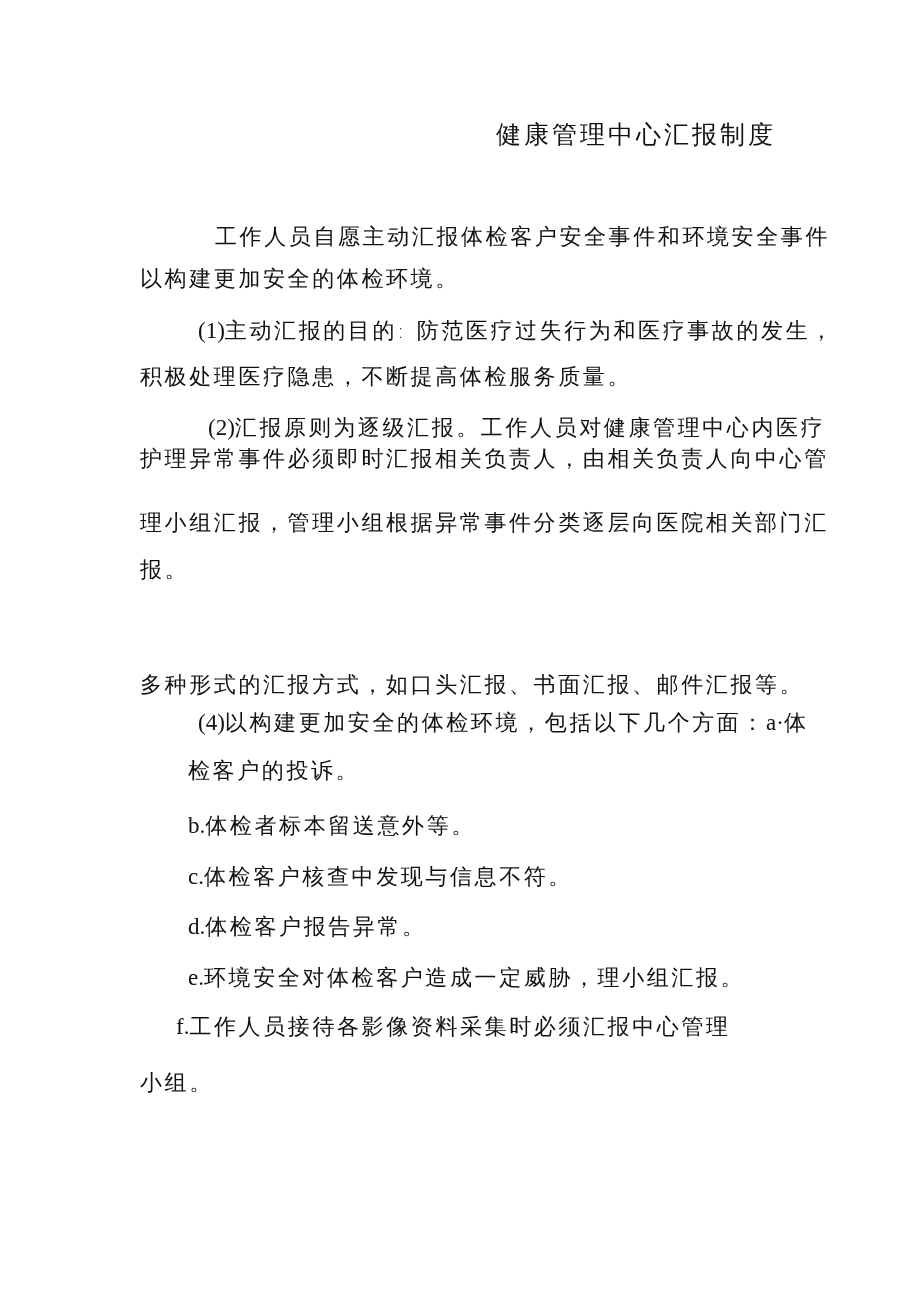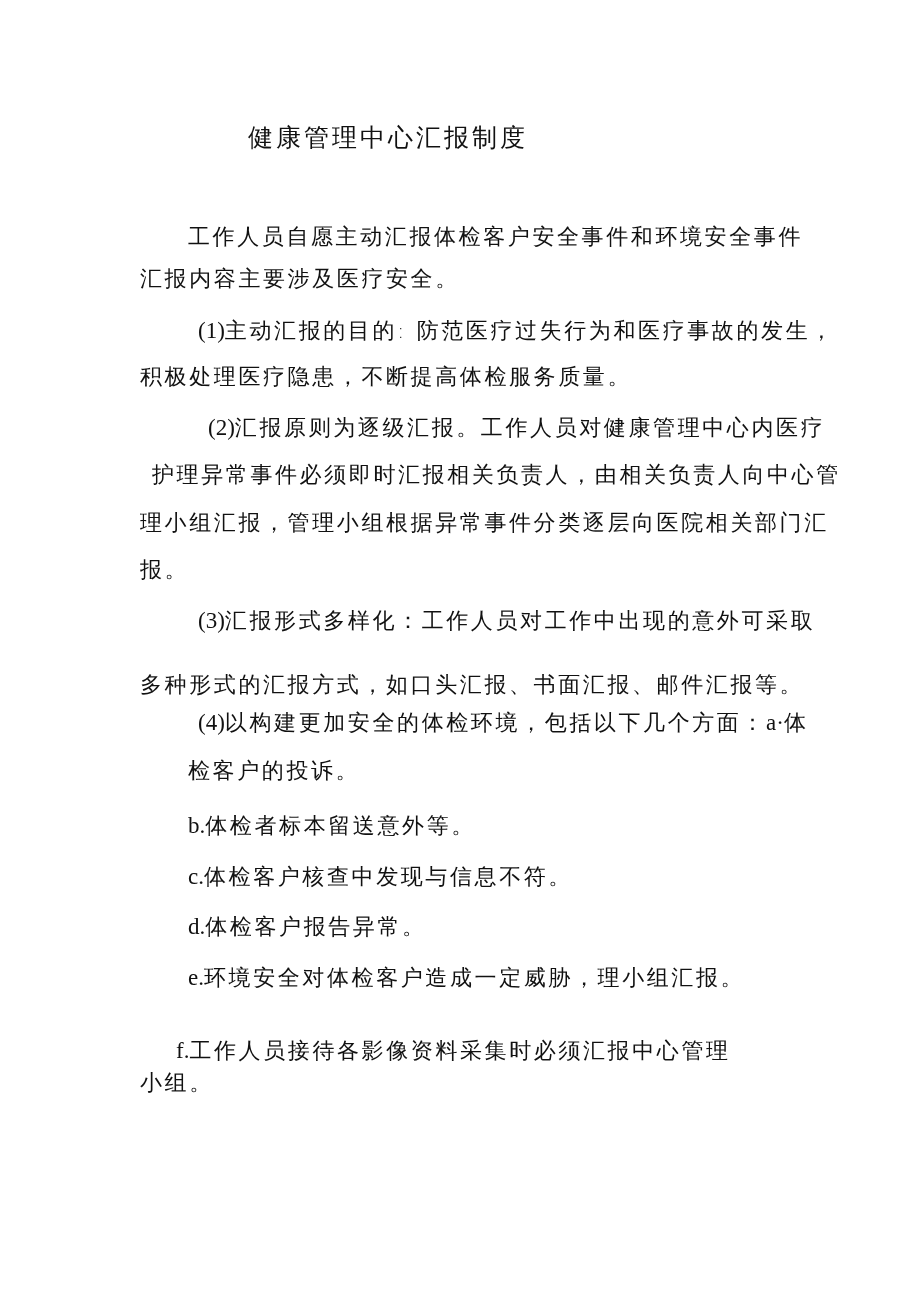--- a/index.html
+++ b/index.html
@@ -19,22 +19,22 @@
       position: absolute;
       left: 0; top: 0;
       width: 920px;
       height: 1301px;
     }
     .title {
       position: absolute;
       top: 120px;
       left: 0;
       width: 776px;
-      text-align: center;
-      font-family: Liberation Sans, sans-serif;
+      text-align: right;
+      font-family: Liberation Mono, monospace;
       font-size: 25px;
       letter-spacing: 3px;
       font-weight: 300;
       line-height: 34px;
     }
     .line {
       position: absolute;
       left: 140px;
       font-size: 22px;
       line-height: 30px;
@@ -45,47 +45,45 @@
     }
     .line .latin {
       font-family: "Liberation Serif", "DejaVu Serif", serif;
       font-size: 23px;
       letter-spacing: 0;
     }
     .justify {
       width: 640px;
       text-align: justify;
       text-align-last: justify;
+      margin-left: 27px;
     }
   </style>
 </head>
 <body>
 
 <div class="page">
 
   <div class="title">健康管理中心汇报制度</div>
 
   <div class="line justify" style="top:222px; left:188px; width:592px;">工作人员自愿主动汇报体检客户安全事件和环境安全事件</div>
-  <div class="line" style="top:264px;">汇报内容主要涉及医疗安全。</div>
+  <div class="line" style="top:264px;">以构建更加安全的体检环境。</div>
 
   <div class="line" style="top:316px; left:198px;">
     <span class="latin">(1)</span><span>主动汇报的目的: 防范医疗过失行为和医疗事故的发生，</span>
   </div>
   <div class="line" style="top:362px;">积极处理医疗隐患，不断提高体检服务质量。</div>
 
   <div class="line" style="top:413px; left:208px;">
     <span class="latin">(2)</span><span>汇报原则为逐级汇报。工作人员对健康管理中心内医疗</span>
   </div>
-  <div class="line" style="top:460px;margin-left:12px;">护理异常事件必须即时汇报相关负责人，由相关负责人向中心管</div>
+  <div class="line" style="top:444px;">护理异常事件必须即时汇报相关负责人，由相关负责人向中心管</div>
   <div class="line" style="top:508px;">理小组汇报，管理小组根据异常事件分类逐层向医院相关部门汇</div>
   <div class="line" style="top:555px;">报。</div>
 
-  <div class="line" style="top:606px; left:198px;">
-    <span class="latin">(3)</span><span>汇报形式多样化：工作人员对工作中出现的意外可采取</span>
-  </div>
   <div class="line" style="top:654px;margin-top:16px;">多种形式的汇报方式，如口头汇报、书面汇报、邮件汇报等。</div>
 
   <div class="line" style="top:708px; left:198px;">
     <span class="latin">(4)</span><span>以构建更加安全的体检环境，包括以下几个方面：</span><span class="latin">a·</span><span>体</span>
   </div>
   <div class="line" style="top:758px; left:188px;font-family:Liberation Mono, monospace;">检客户的投诉。</div>
 
   <div class="line" style="top:862px; left:188px;">
     <span class="latin">c.</span><span>体检客户核查中发现与信息不符。</span>
   </div>
@@ -95,18 +93,18 @@
   </div>
 
   <div class="line" style="top:912px; left:188px;">
     <span class="latin">d.</span><span>体检客户报告异常。</span>
   </div>
 
   <div class="line" style="top:963px; left:188px;">
     <span class="latin">e.</span><span>环境安全对体检客户造成一定威胁，理小组汇报。</span>
   </div>
 
-  <div class="line" style="top:1036px; left:176px;text-align:right;">
+  <div class="line" style="top:1012px; left:176px;text-align:right;">
     <span class="latin">f.</span><span>工作人员接待各影像资料采集时必须汇报中心管理</span>
   </div>
   <div class="line" style="top:1068px;">小组。</div>
 
 </div>
 
 </body></html>

